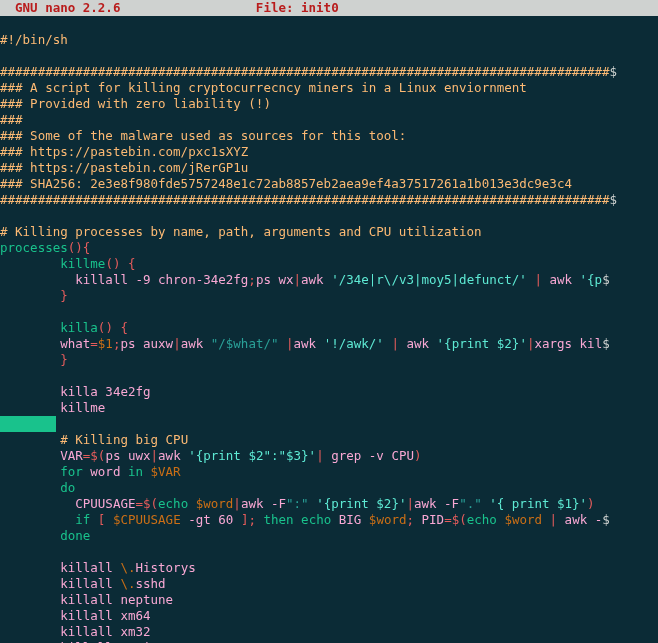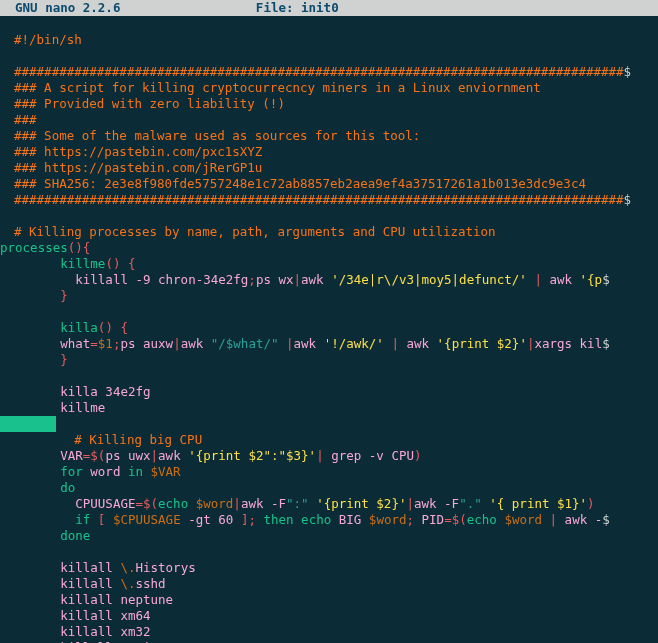--- a/index.html
+++ b/index.html
@@ -7,39 +7,39 @@
     width: 658px;
     height: 643px;
     background: #0b2b36;
     font-family: "DejaVu Sans Mono", "Menlo", "Consolas", monospace;
     font-size: 12.5px;
     line-height: 16px;
     overflow: hidden;
   }
   .titlebar {
     background: #cfd2d0;
-    color: #0c4a6e;
+    color: #b91c1c;
     height: 16px;
     white-space: pre;
     font-weight: bold;
   }
   .editor {
     background: #0b2b36;
     color: #cfd2d0;
     white-space: pre;
     padding: 0;
   }
   .line { height: 16px; white-space: pre; }
   .fg-default { color: #f9a8d4; }
-  .fg-cyan    { color: #f97316; padding-left: 14px; }
+  .fg-cyan    { color: #fdba74; }
   .fg-string  { color: #2aa198; }
   .fg-green   { color: #19c28c; margin-top: 48px; }
   .fg-red     { color: #e55c5c; }
   .fg-orange  { color: #cb6f16; }
-  .fg-yellow  { color: #fde047; }
+  .fg-yellow  { color: #5eead4; }
   .cursor {
     background: #19c28c;
     display: inline-block;
     width: 56px;
     height: 16px;
   }
   .dollar-col {
     color: #cfd2d0;
   }
 </style>

